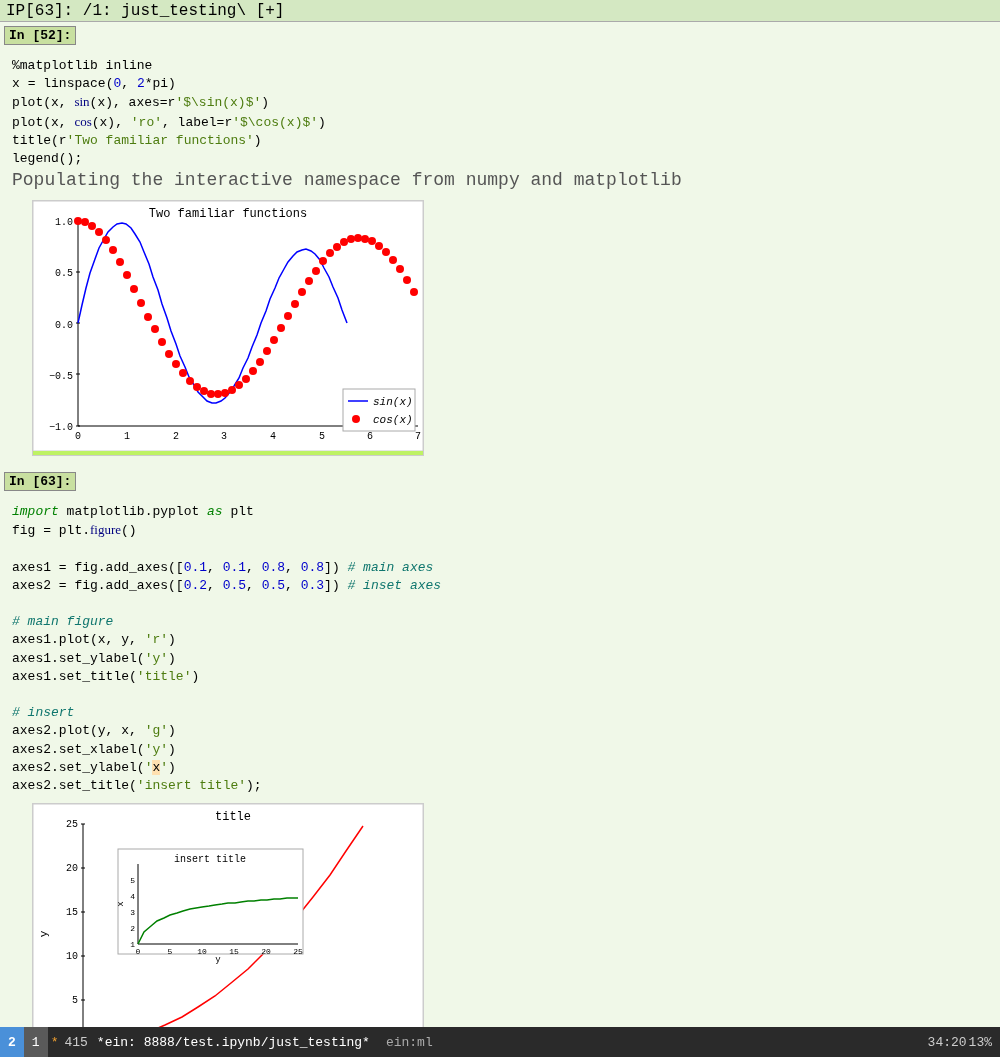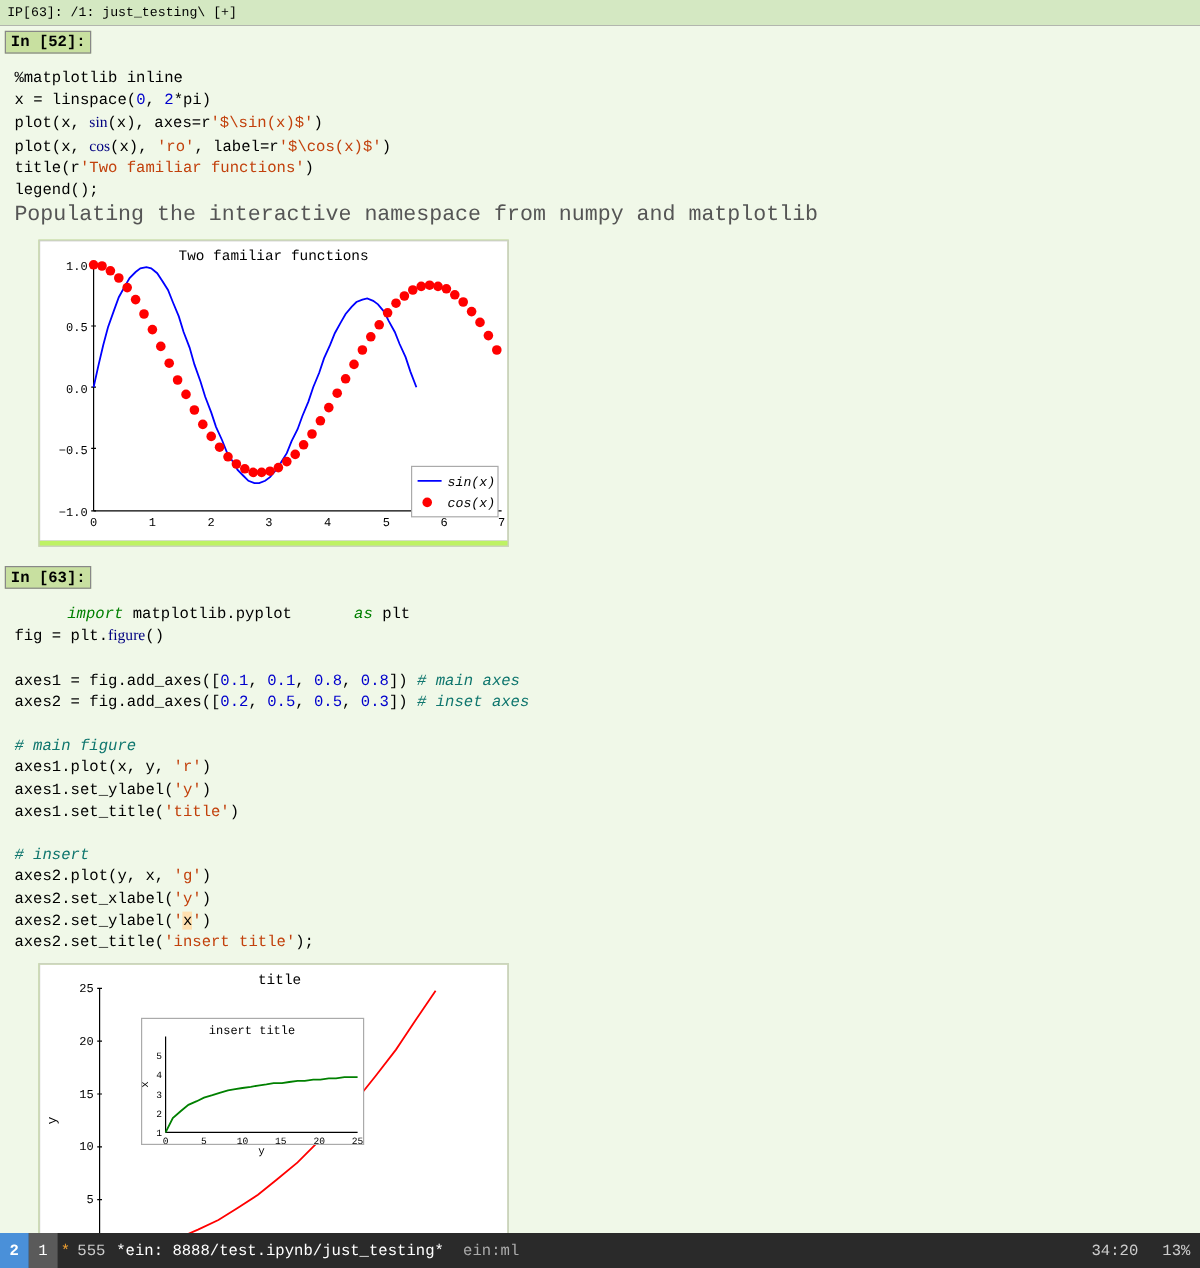--- a/index.html
+++ b/index.html
@@ -11,21 +11,21 @@
       height: 1057px;
       overflow: hidden;
       position: relative;
     }
 
     
     #title-bar {
       background: #d4e8c2;
       color: #000;
       padding: 2px 6px;
-      font-size: 11px;
+      font-size: 16px;
       border-bottom: 1px solid #aaa;
       height: 22px;
       display: flex;
       align-items: center;
     }
 
     
     #notebook {
       background: #f0f8e8;
       position: absolute;
@@ -57,23 +57,23 @@
       padding-left: 8px;
     }
 
     .code-line {
       color: #000;
       white-space: pre;
       line-height: 1.4;
     }
 
     
-    .kw { color: #008000; font-style: italic; margin-left: 44px; } 
+    .kw { color: #008000; font-style: italic; } 
     .func { color: #000080; font-family: Liberation Serif, serif; }
-    .str { color: #c2410c; }
+    .str { color: #4d7c0f; }
     .comment { color: #0f766e; font-style: italic; }
     .num { color: #0000cc; }
     .var { color: #000; }
     .plain { color: #000; }
 
     .output-text {
       color: #555;
       font-size: 18px;
       padding: 2px 8px;
       white-space: pre;
@@ -118,21 +118,21 @@
       padding: 2px 8px;
       height: 100%;
       display: flex;
       align-items: center;
     }
 
     .status-right {
       margin-left: auto;
       display: flex;
       align-items: center;
-      gap: 20px;
+      gap: 2px;
       padding-right: 8px;
     }
 
     
     svg text {
       font-family: 'Courier New', Courier, monospace;
     }
   </style>
 </head>
 <body>
@@ -339,20 +339,20 @@
       </svg>
     </div>
   </div>
 
 </div>
 
 <div id="status-bar">
   <div class="status-cell-mode">2</div>
   <div class="status-cell-num">1</div>
   <span style="color:#f0a030;padding:0 3px">*</span>
-  <span style="color:#ccc;padding:0 3px">555</span>
+  <span style="color:#ccc;padding:0 3px">415</span>
   <span style="color:#fff;padding:0 6px">*ein: 8888/test.ipynb/just_testing*</span>
   <span style="color:#aaa;padding:0 10px">ein:ml</span>
   <div class="status-right">
     <span style="color:#ccc">34:20</span>
     <span style="color:#ccc">13%</span>
   </div>
 </div>
 
 </body></html>

